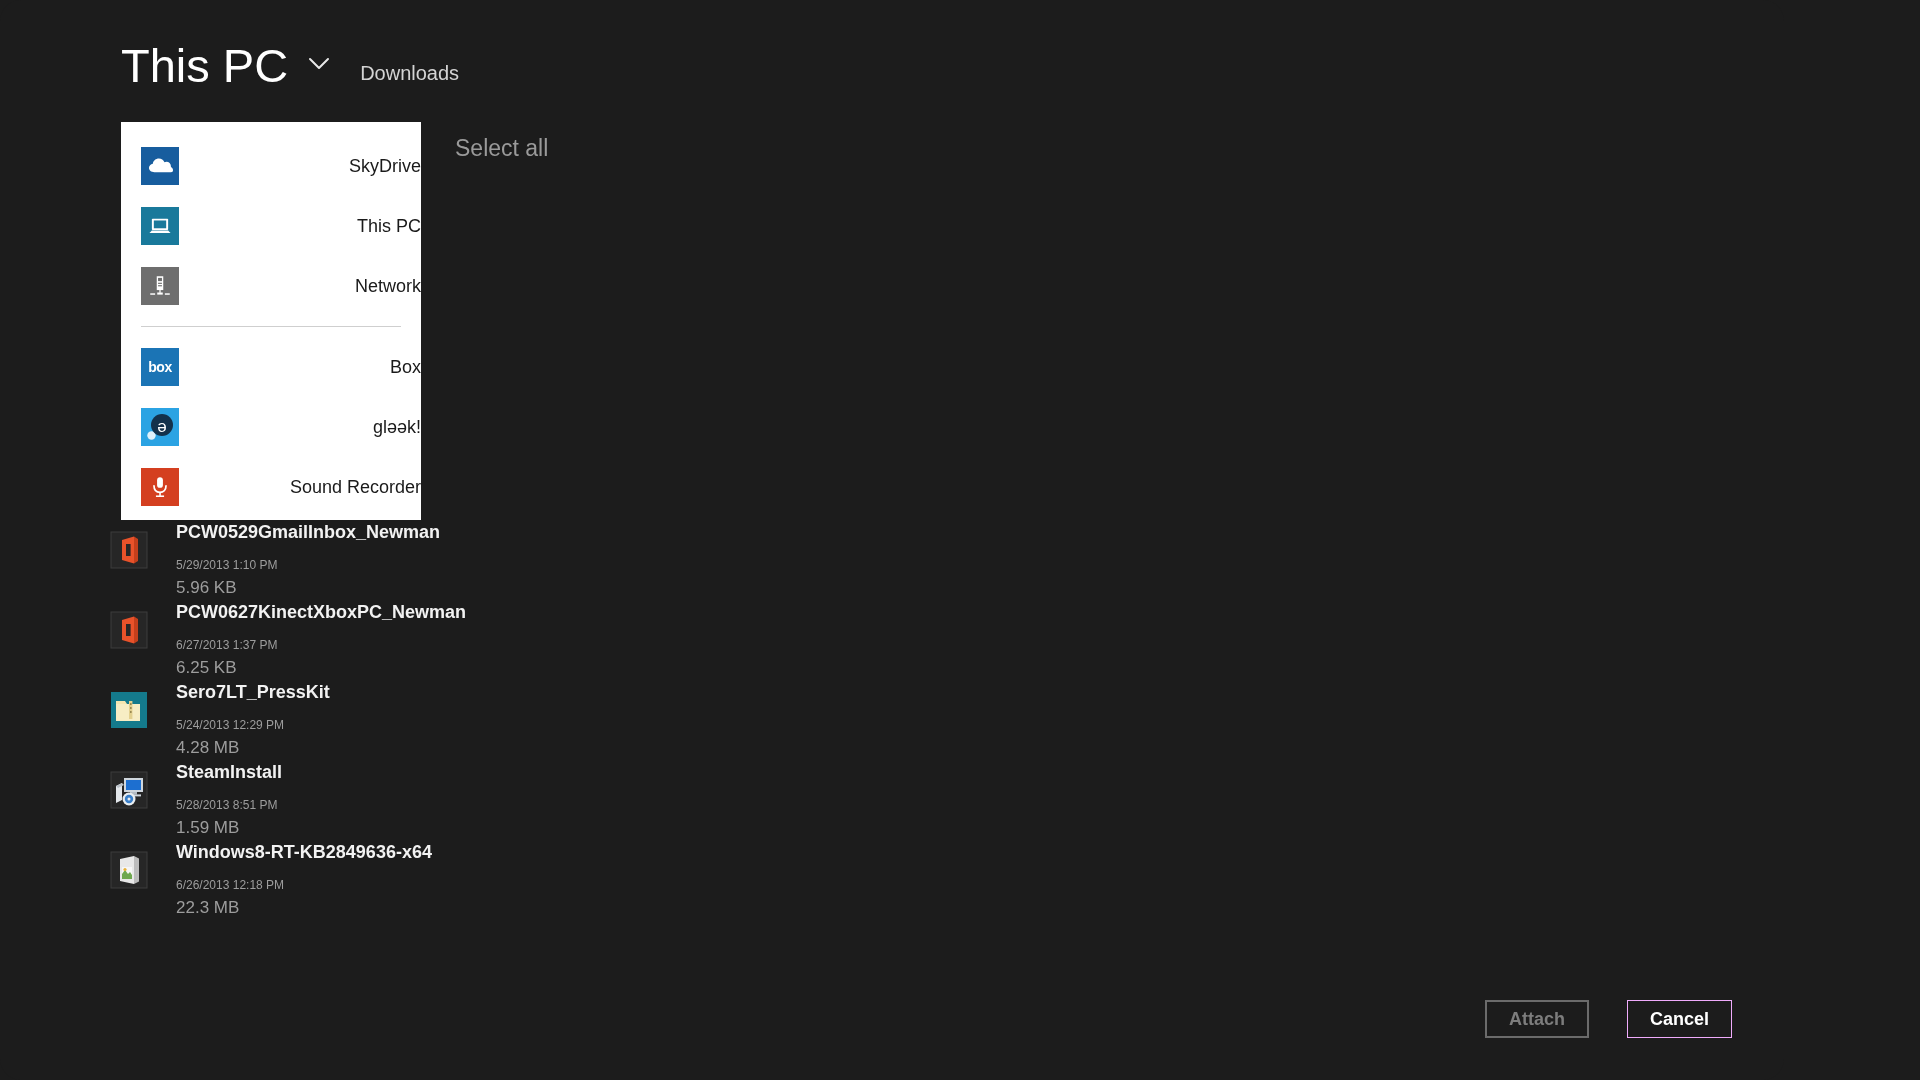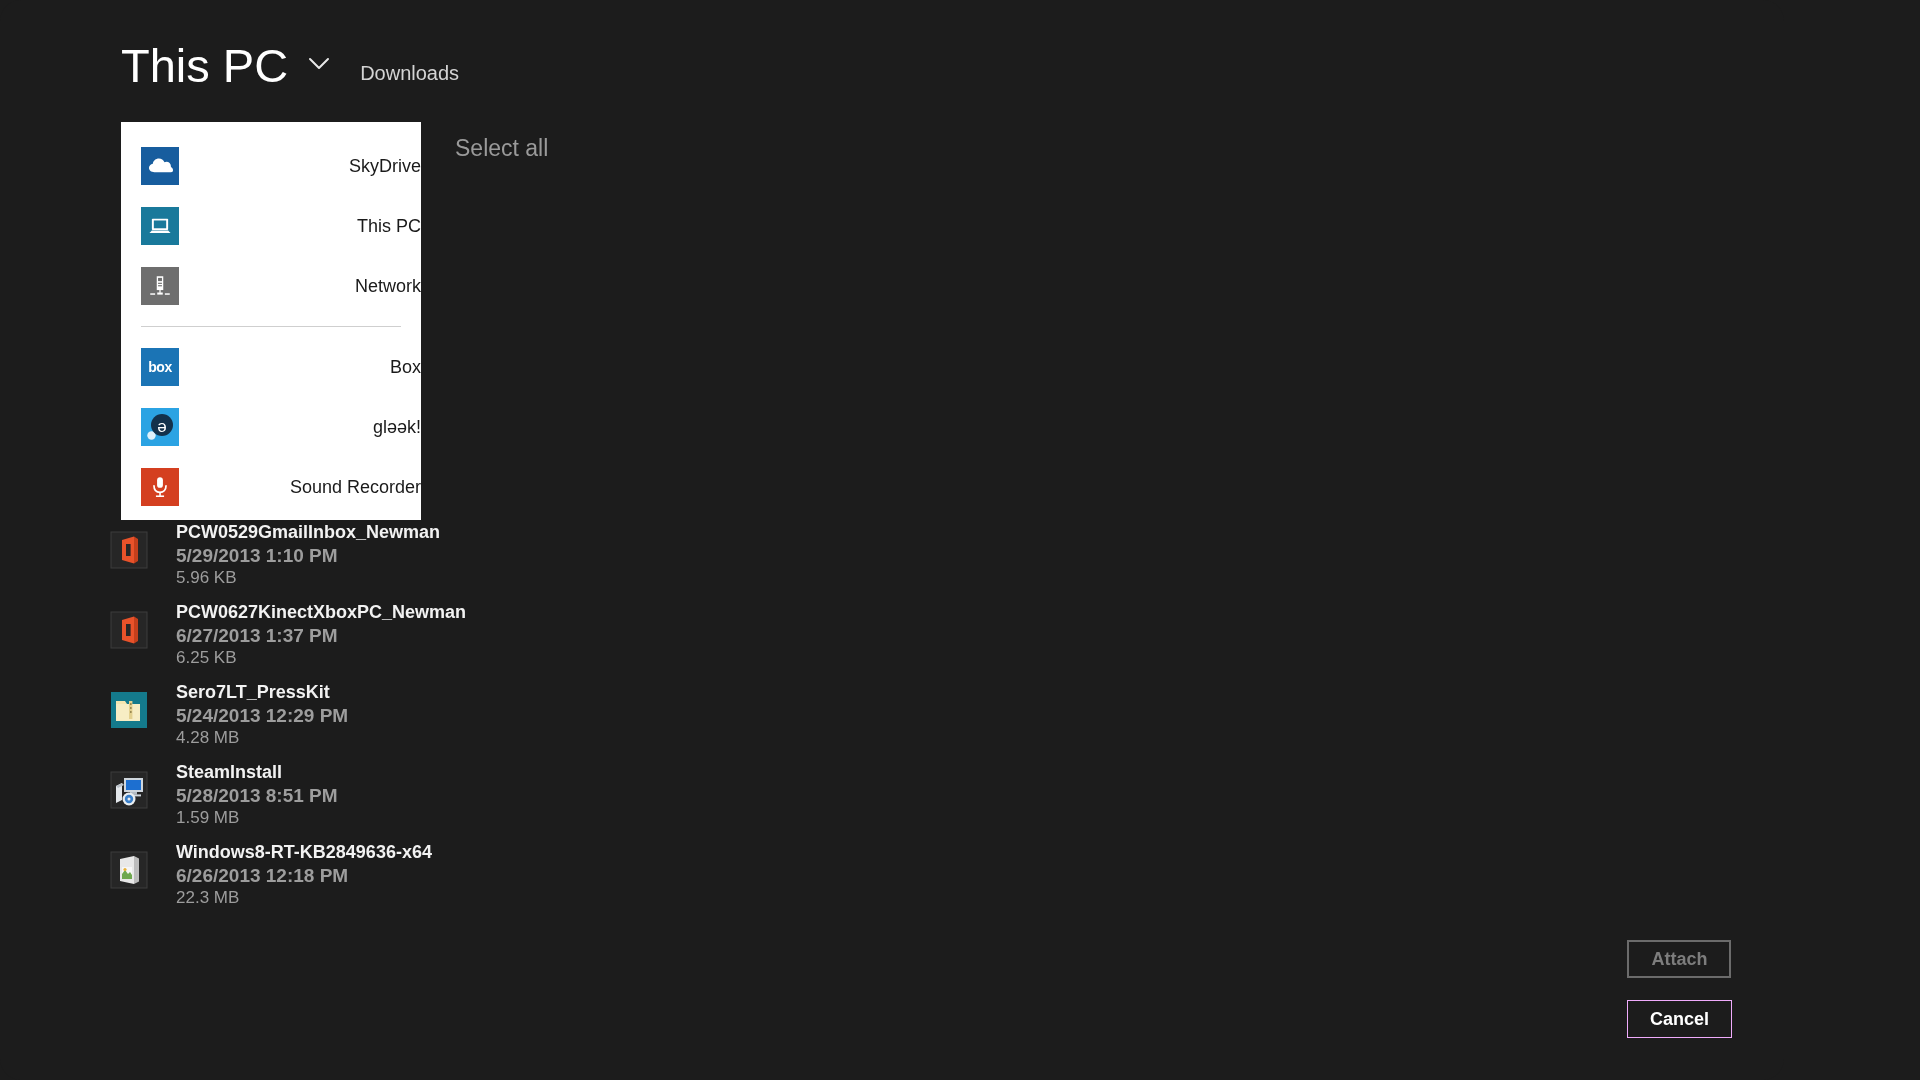--- a/index.html
+++ b/index.html
@@ -174,44 +174,43 @@
 
   .file-name {
     font-size: 18px;
     font-weight: 700;
     color: #f2f2f2;
     line-height: 22px;
     white-space: nowrap;
   }
 
   .file-date {
-    font-size: 19px;
-    font-weight: 700;
+    font-size: 12px;
+    font-weight: 400;
     color: #9d9d9d;
     line-height: 21px;
-    margin-top: 2px;
+    margin-top: 12px;
   }
 
   .file-size {
     font-size: 17px;
     font-weight: 400;
     color: #9d9d9d;
     line-height: 21px;
     margin-top: 1px;
   }
 
   
   .footer {
     position: absolute;
     right: 52px;
     bottom: 42px;
     display: flex;
     align-items: center;
-    gap: 22px;
-    flex-direction: column;
+    gap: 38px;
   }
 
   .btn {
     min-width: 90px;
     height: 38px;
     padding: 0 22px;
     font-size: 18px;
     font-weight: 700;
     background: transparent;
     display: flex;

